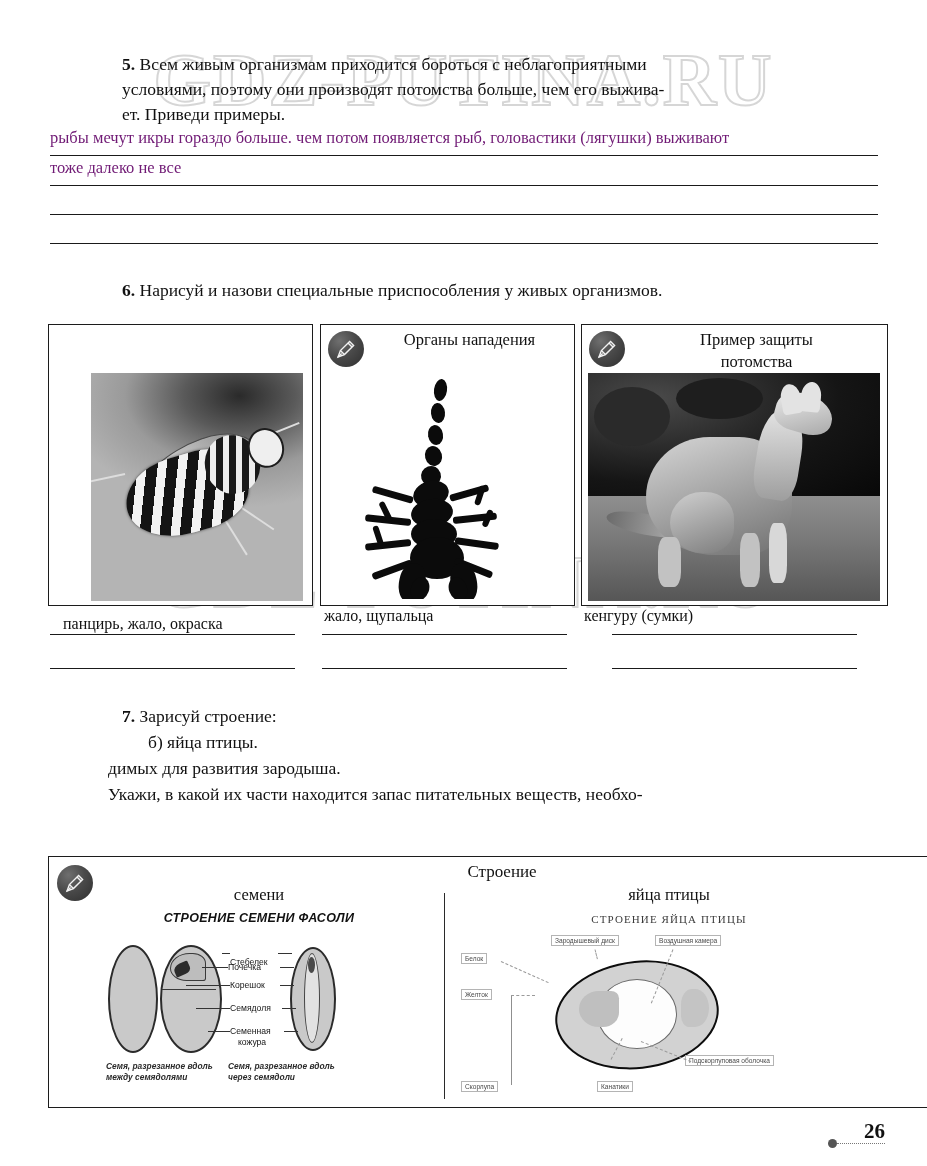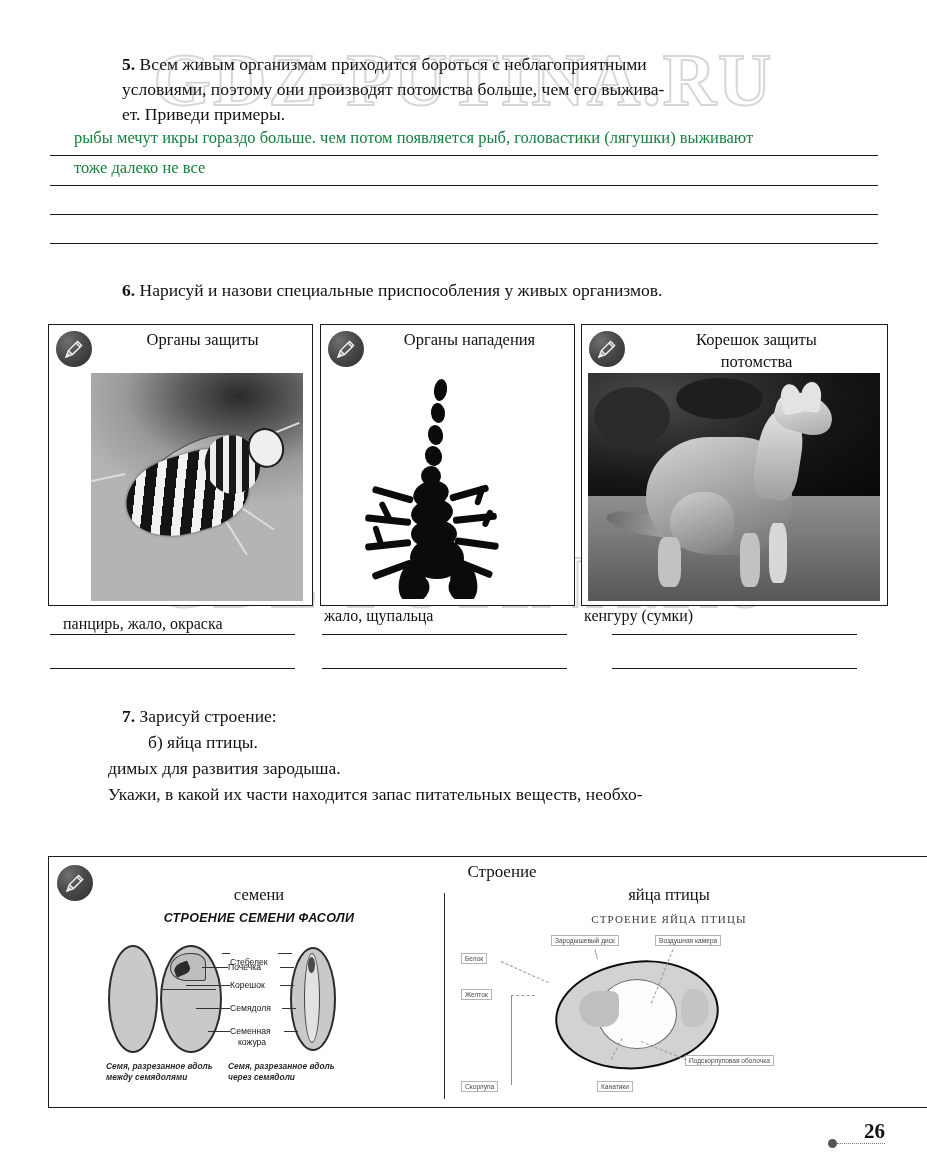--- a/index.html
+++ b/index.html
@@ -32,21 +32,21 @@
   .q6{left:122px;top:280px;width:760px;font-size:17.5px;}
   .q7{left:122px;top:703px;width:760px;font-size:17.5px;line-height:26px;}
   .q7 .ind{padding-left:26px;display:block;}
   .q7 .full{margin-left:-14px;display:block;}
 
   
   .ans{position:absolute;z-index:10;}
   .ruleline{position:absolute;border-bottom:1.6px solid #1a1a1a;}
   .hand{
     position:absolute;font-family:"Liberation Serif", serif;
-    font-size:16.5px;color:#15803d;white-space:nowrap;margin-left:24px;
+    font-size:16.5px;color:#701a75;white-space:nowrap;
   }
 
   
   .boxrow{position:absolute;left:48px;top:324px;width:840px;height:282px;z-index:10;}
   .box{position:absolute;top:0;height:282px;border:1.5px solid #1c1c1c;background:#fff;box-sizing:border-box;}
   .b1{left:0;width:265px;}
   .b2{left:272px;width:255px;}
   .b3{left:533px;width:307px;}
   .box-head{position:relative;height:56px;}
   .pencil{
@@ -205,33 +205,20 @@
   </div>
 
   <div class="q-block q6">
     <span class="q-num">6.</span>
     <span>Нарисуй и назови специальные приспособления у живых организмов.</span>
   </div>
 
   <div class="boxrow">
 
     <div class="box b1">
-      <div class="box-head">
-        <div class="pencil">
-          <svg width="22" height="22" viewBox="0 0 22 22">
-            <g stroke="#f2f2f2" stroke-width="1.4" fill="none">
-              <path d="M3 19 L5.4 12.6 L14.6 3.4 L18.6 7.4 L9.4 16.6 Z"></path>
-              <path d="M5.4 12.6 L9.4 16.6"></path>
-              <path d="M13 5 L17 9"></path>
-              <path d="M3 19 L6.6 15.4"></path>
-            </g>
-          </svg>
-        </div>
-        <div class="box-title">Органы защиты</div>
-      </div>
       <div class="photo wasp" style="left:42px;top:48px;width:212px;height:228px;">
         <div class="bg"></div>
         <div class="leg" style="left:62%;top:62%;width:22%;transform:rotate(58deg);"></div>
         <div class="leg" style="left:70%;top:58%;width:20%;transform:rotate(34deg);"></div>
         <div class="leg" style="left:76%;top:30%;width:24%;transform:rotate(-22deg);"></div>
         <div class="leg" style="left:16%;top:44%;width:18%;transform:rotate(168deg);"></div>
         <div class="wing"></div>
         <div class="body"></div>
         <div class="thorax"></div>
         <div class="head"></div>
@@ -295,21 +282,21 @@
           <svg width="22" height="22" viewBox="0 0 22 22">
             <g stroke="#f2f2f2" stroke-width="1.4" fill="none">
               <path d="M3 19 L5.4 12.6 L14.6 3.4 L18.6 7.4 L9.4 16.6 Z"></path>
               <path d="M5.4 12.6 L9.4 16.6"></path>
               <path d="M13 5 L17 9"></path>
               <path d="M3 19 L6.6 15.4"></path>
             </g>
           </svg>
         </div>
         <div class="box-title">
-          <span>Корешок защиты</span><br>
+          <span>Пример защиты</span><br>
           <span>потомства</span>
         </div>
       </div>
       <div class="photo kang" style="left:6px;top:48px;width:292px;height:228px;">
         <div class="sky"></div>
         <div class="ground"></div>
         <div class="bush" style="left:2%;top:6%;width:26%;height:26%;"></div>
         <div class="bush" style="left:30%;top:2%;width:30%;height:18%;background:#1e1e1e;"></div>
         <div class="tail"></div>
         <div class="mom"></div>

